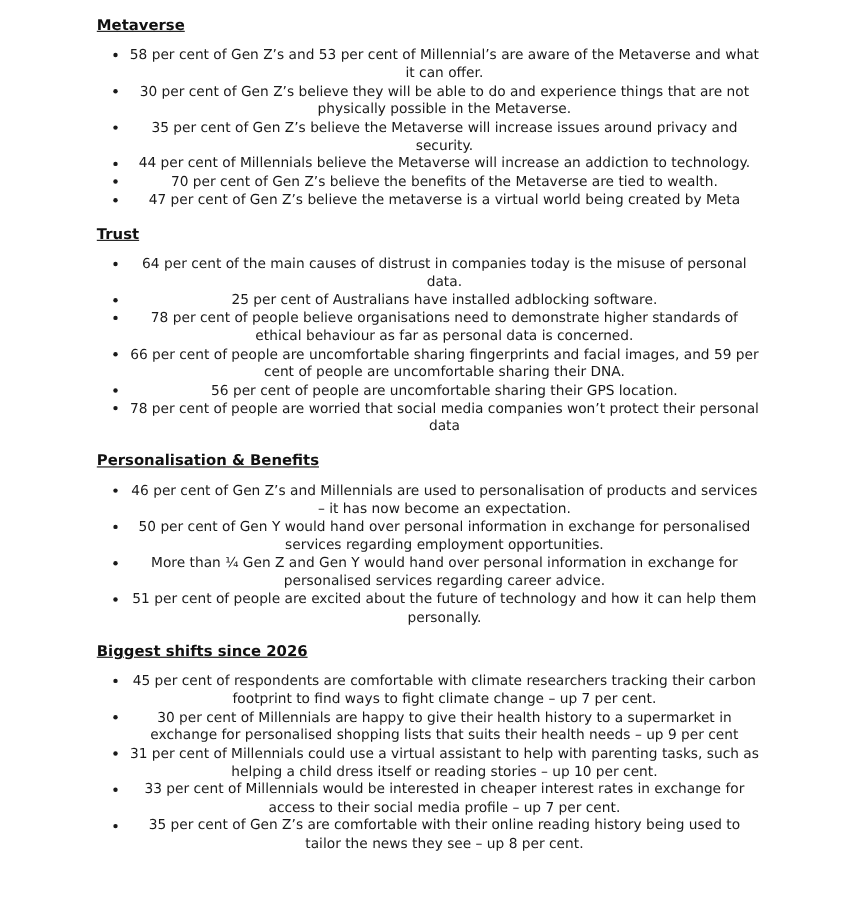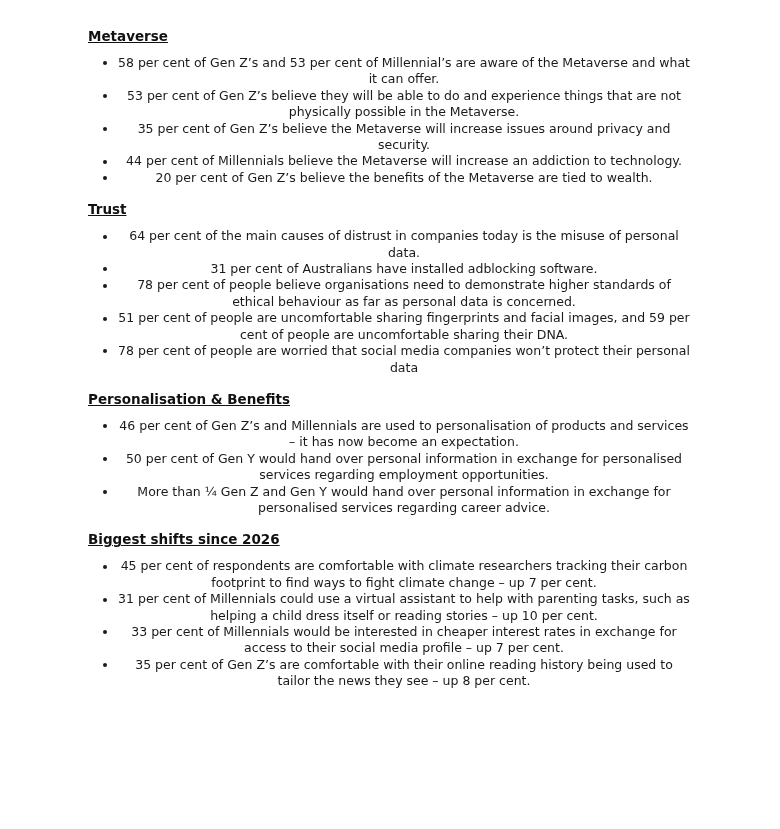--- a/index.html
+++ b/index.html
@@ -20,21 +20,21 @@
   }
   .doc-section { margin: 0; }
   .section-heading {
     font-size: 13.5px;
     font-weight: 700;
     text-decoration: underline;
     color: #111111;
     margin: 15px 0 10px 0;
     line-height: 17px;
   }
-  .doc-section:first-child .section-heading { margin-top: 14px; }
+  .doc-section:first-child .section-heading { margin-top: 1px; }
   .bullet-list {
     margin: 0;
     padding: 0 0 0 14px;
     list-style: none;
   }
   .bullet-item {
     position: relative;
     padding-left: 16px;
     margin: 0;
     text-align: center;
@@ -52,50 +52,54 @@
 </style>
 </head>
 <body>
 
 <div class="page">
 
   <section class="doc-section">
     <h2 class="section-heading">Metaverse</h2>
     <ul class="bullet-list">
       <li class="bullet-item">58 per cent of Gen Z’s and 53 per cent of Millennial’s are aware of the Metaverse and what it can offer.</li>
-      <li class="bullet-item">53 per cent of Gen Z’s believe they will be able to do and experience things that are not physically possible in the Metaverse.</li>
+      <li class="bullet-item">30 per cent of Gen Z’s believe they will be able to do and experience things that are not physically possible in the Metaverse.</li>
       <li class="bullet-item">35 per cent of Gen Z’s believe the Metaverse will increase issues around privacy and security.</li>
       <li class="bullet-item">44 per cent of Millennials believe the Metaverse will increase an addiction to technology.</li>
-      <li class="bullet-item">20 per cent of Gen Z’s believe the benefits of the Metaverse are tied to wealth.</li>
+      <li class="bullet-item">70 per cent of Gen Z’s believe the benefits of the Metaverse are tied to wealth.</li>
+      <li class="bullet-item">47 per cent of Gen Z’s believe the metaverse is a virtual world being created by Meta</li>
     </ul>
   </section>
 
   <section class="doc-section">
     <h2 class="section-heading">Trust</h2>
     <ul class="bullet-list">
       <li class="bullet-item">64 per cent of the main causes of distrust in companies today is the misuse of personal data.</li>
-      <li class="bullet-item">31 per cent of Australians have installed adblocking software.</li>
+      <li class="bullet-item">25 per cent of Australians have installed adblocking software.</li>
       <li class="bullet-item">78 per cent of people believe organisations need to demonstrate higher standards of ethical behaviour as far as personal data is concerned.</li>
-      <li class="bullet-item">51 per cent of people are uncomfortable sharing fingerprints and facial images, and 59 per cent of people are uncomfortable sharing their DNA.</li>
+      <li class="bullet-item">66 per cent of people are uncomfortable sharing fingerprints and facial images, and 59 per cent of people are uncomfortable sharing their DNA.</li>
+      <li class="bullet-item">56 per cent of people are uncomfortable sharing their GPS location.</li>
       <li class="bullet-item">78 per cent of people are worried that social media companies won’t protect their personal data</li>
     </ul>
   </section>
 
   <section class="doc-section">
     <h2 class="section-heading">Personalisation &amp; Benefits</h2>
     <ul class="bullet-list">
       <li class="bullet-item">46 per cent of Gen Z’s and Millennials are used to personalisation of products and services – it has now become an expectation.</li>
       <li class="bullet-item">50 per cent of Gen Y would hand over personal information in exchange for personalised services regarding employment opportunities.</li>
       <li class="bullet-item">More than ¼ Gen Z and Gen Y would hand over personal information in exchange for personalised services regarding career advice.</li>
+      <li class="bullet-item">51 per cent of people are excited about the future of technology and how it can help them personally.</li>
     </ul>
   </section>
 
   <section class="doc-section">
     <h2 class="section-heading">Biggest shifts since 2026</h2>
     <ul class="bullet-list">
       <li class="bullet-item">45 per cent of respondents are comfortable with climate researchers tracking their carbon footprint to find ways to fight climate change – up 7 per cent.</li>
+      <li class="bullet-item">30 per cent of Millennials are happy to give their health history to a supermarket in exchange for personalised shopping lists that suits their health needs – up 9 per cent</li>
       <li class="bullet-item">31 per cent of Millennials could use a virtual assistant to help with parenting tasks, such as helping a child dress itself or reading stories – up 10 per cent.</li>
       <li class="bullet-item">33 per cent of Millennials would be interested in cheaper interest rates in exchange for access to their social media profile – up 7 per cent.</li>
       <li class="bullet-item">35 per cent of Gen Z’s are comfortable with their online reading history being used to tailor the news they see – up 8 per cent.</li>
     </ul>
   </section>
 
 </div>
 
 </body></html>

